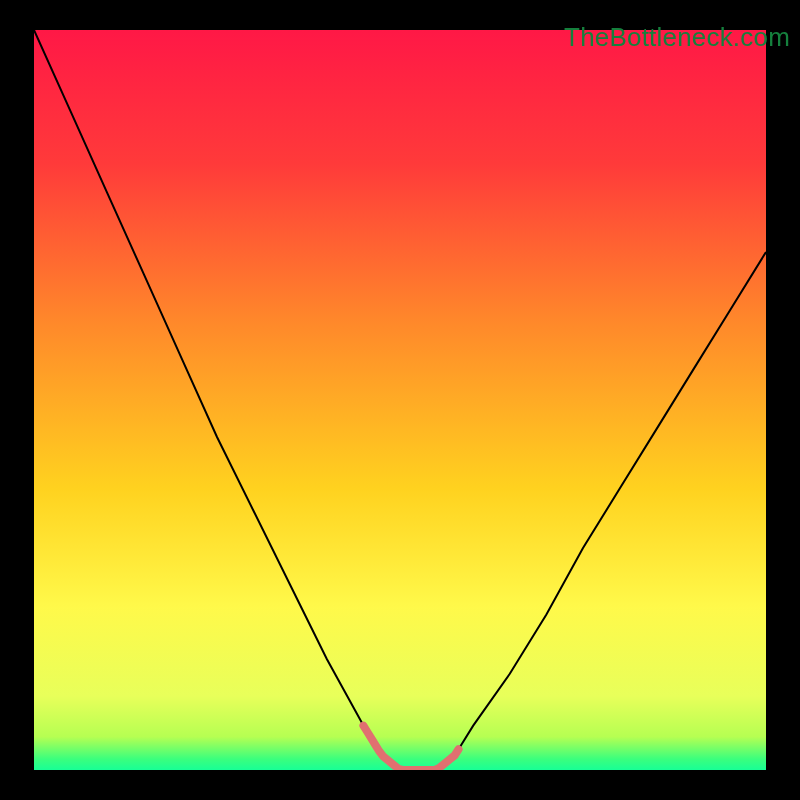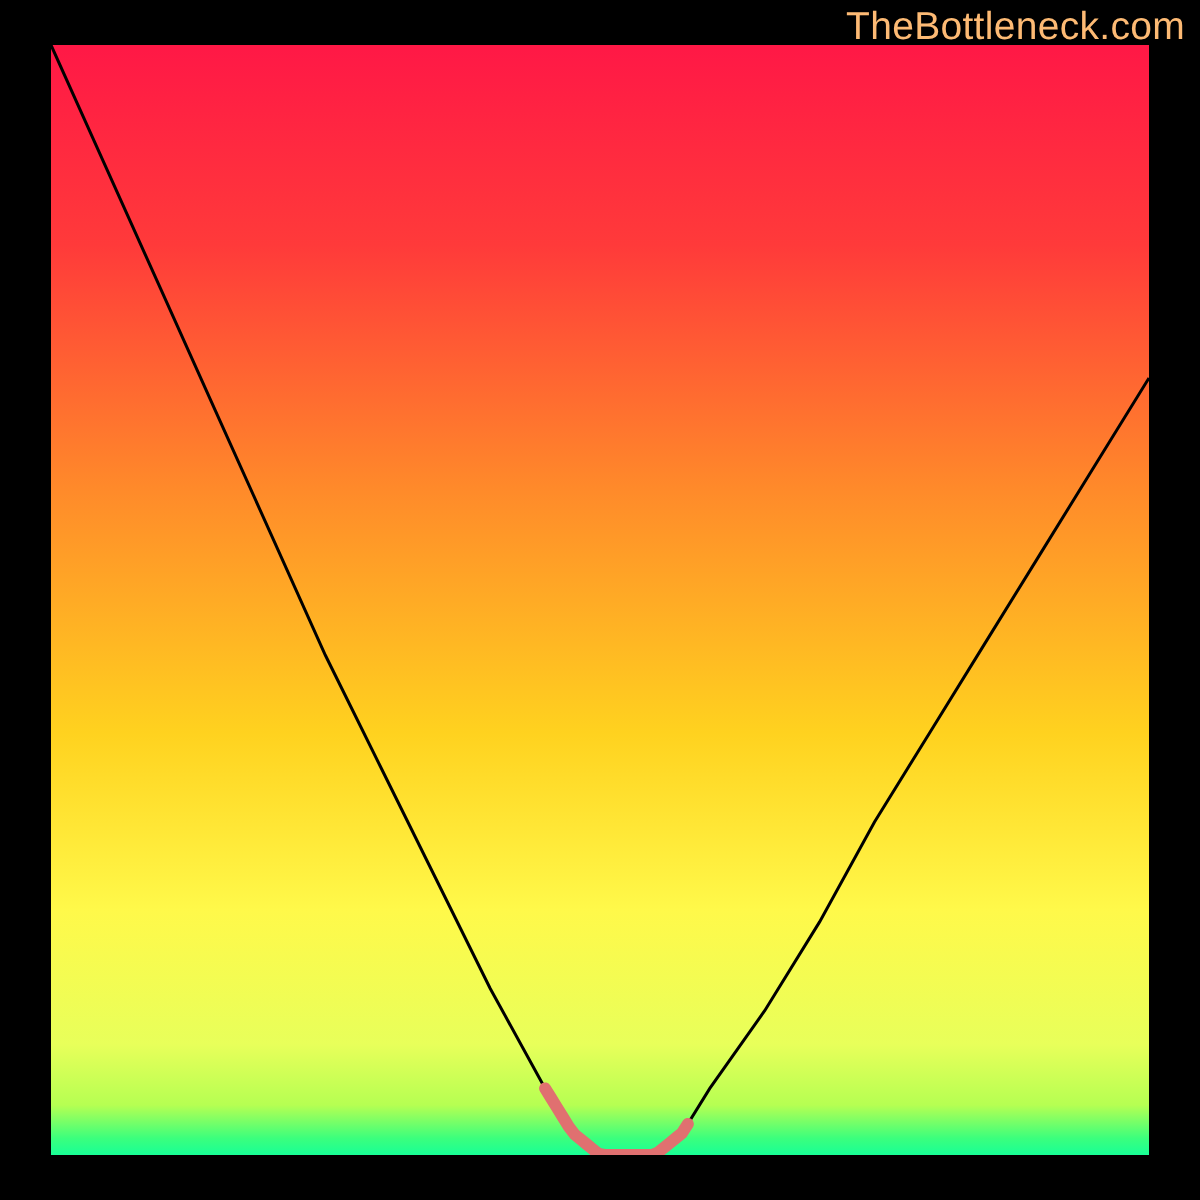--- a/index.html
+++ b/index.html
@@ -12,24 +12,24 @@
     font-family: Arial, Helvetica, sans-serif;
   }
   .frame {
     position: relative;
     width: 800px;
     height: 800px;
     background: #000;
   }
   .watermark {
     position: absolute;
-    top: 2px;
+    top: 22px;
     right: 10px;
     font-size: 26px;
-    color: #fdba74;
+    color: #15803d;
     letter-spacing: 0.2px;
     font-weight: 400;
     z-index: 10;
   }
   .plot-area {
     position: absolute;
     left: 34px;
     top: 30px;
     width: 732px;
     height: 740px;

